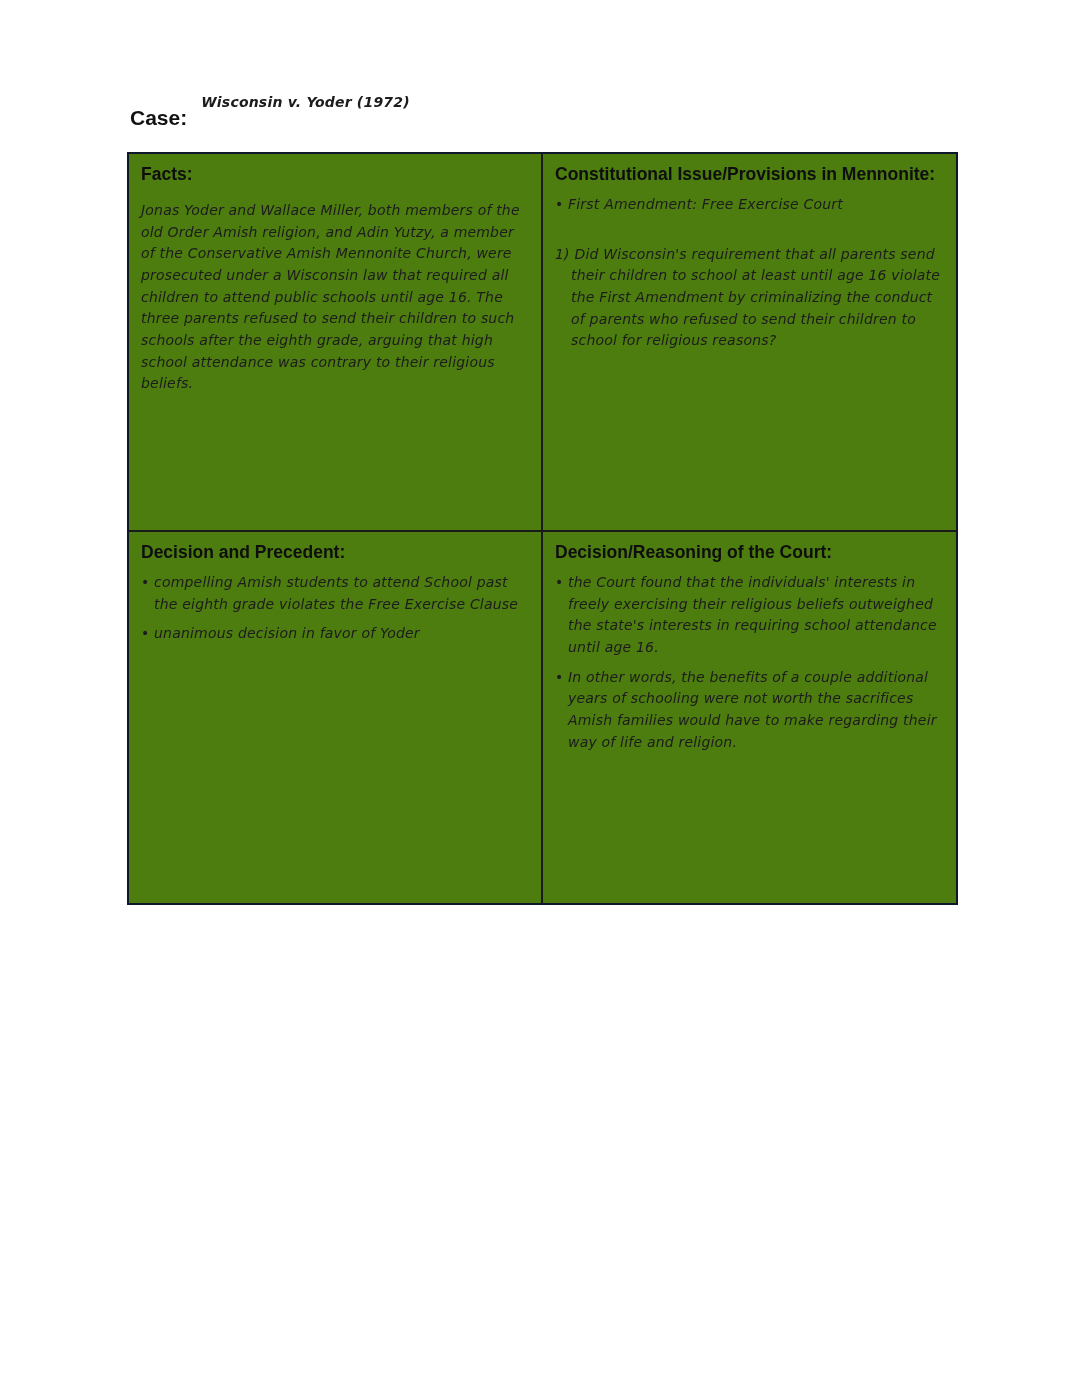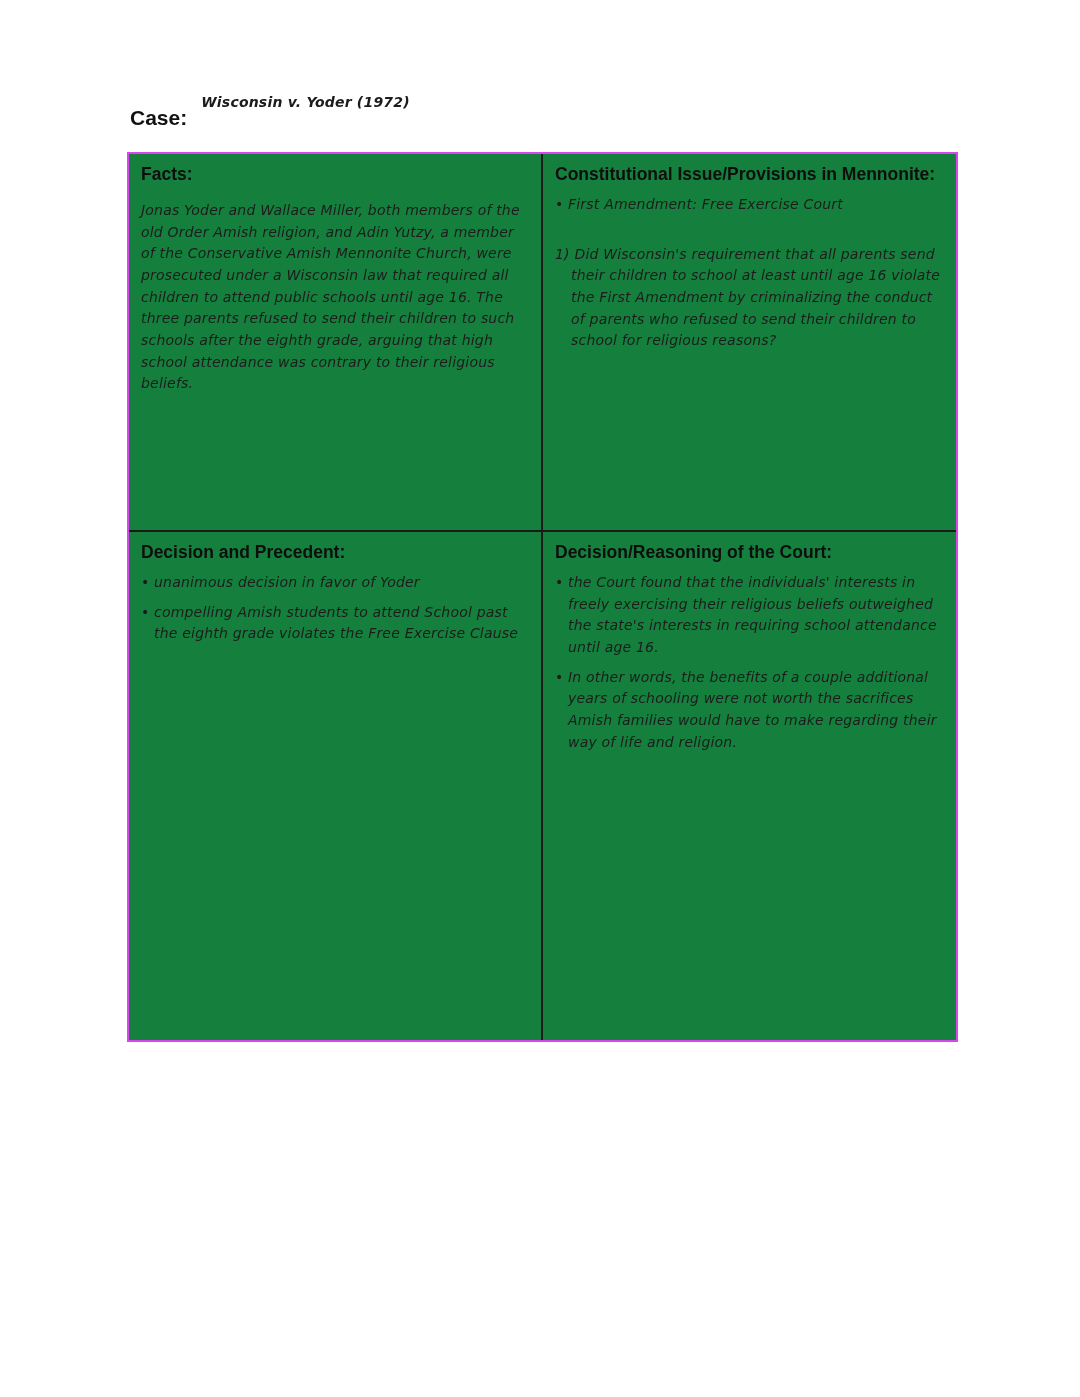--- a/index.html
+++ b/index.html
@@ -36,26 +36,26 @@
     font-size: 44px;
     letter-spacing: 2px;
     color: #0d0d0d;
     white-space: nowrap;
   }
   .grid {
     position: absolute;
     left: 127px;
     top: 152px;
     width: 831px;
-    height: 890px;
-    border: 2px solid #d946ef;
+    height: 753px;
+    border: 2px solid #0f172a;
     display: grid;
     grid-template-columns: 414px 1fr;
     grid-template-rows: 378px 1fr;
-    background: #15803d;
+    background: #4d7c0f;
   }
   .cell {
     padding: 10px 12px 10px 12px;
     overflow: hidden;
   }
   .cell.br { border-right: 2px solid #1a1a1a; }
   .cell.bb { border-bottom: 2px solid #1a1a1a; }
   .cell-heading {
     font-weight: bold;
     font-size: 17.5px;
@@ -107,22 +107,22 @@
     </div>
 
     <div class="cell bb">
       <div class="cell-heading">Constitutional Issue/Provisions in Mennonite:</div>
       <div class="hw hw-bullet">First Amendment: Free Exercise Court</div>
       <div class="hw hw-numbered">1) Did Wisconsin's requirement that all parents send their children to school at least until age 16 violate the First Amendment by criminalizing the conduct of parents who refused to send their children to school for religious reasons?</div>
     </div>
 
     <div class="cell br">
       <div class="cell-heading">Decision and Precedent:</div>
+      <div class="hw hw-bullet">compelling Amish students to attend School past the eighth grade violates the Free Exercise Clause</div>
       <div class="hw hw-bullet">unanimous decision in favor of Yoder</div>
-      <div class="hw hw-bullet">compelling Amish students to attend School past the eighth grade violates the Free Exercise Clause</div>
     </div>
 
     <div class="cell">
       <div class="cell-heading">Decision/Reasoning of the Court:</div>
       <div class="hw hw-bullet">the Court found that the individuals' interests in freely exercising their religious beliefs outweighed the state's interests in requiring school attendance until age 16.</div>
       <div class="hw hw-bullet">In other words, the benefits of a couple additional years of schooling were not worth the sacrifices Amish families would have to make regarding their way of life and religion.</div>
     </div>
 
   </div>
 

